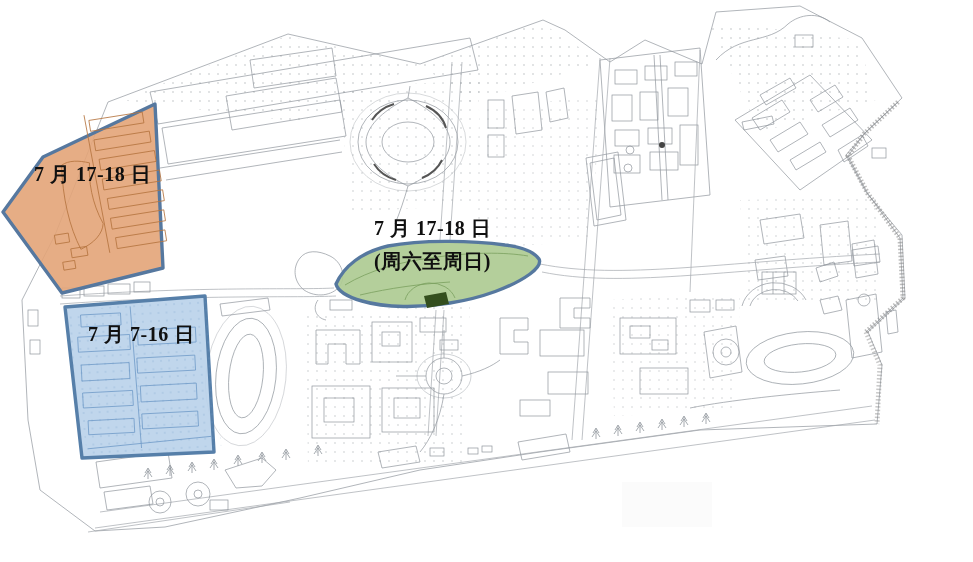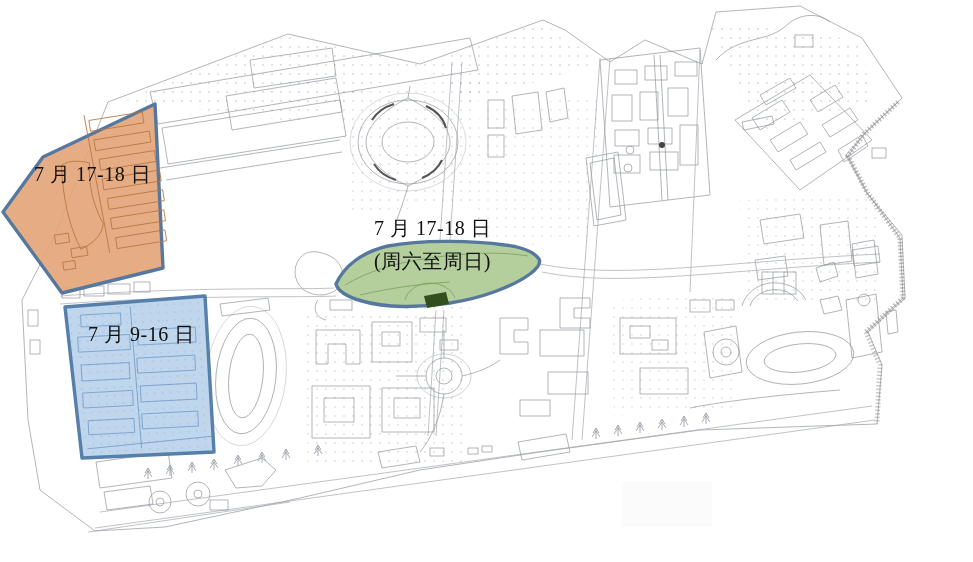--- a/index.html
+++ b/index.html
@@ -1,19 +1,19 @@
 <!DOCTYPE html>
 <html><head>
 <meta charset="utf-8">
 <style>
   html,body{margin:0;padding:0;background:#ffffff;}
   #stage{position:relative;width:973px;height:562px;background:#ffffff;overflow:hidden;
          font-family:"Liberation Serif","DejaVu Serif",serif;}
   #basemap{position:absolute;left:0;top:0;}
-  .map-label{position:absolute;font-weight:normal;font-size:20px;line-height:33px;
+  .map-label{position:absolute;font-weight:bold;font-size:20px;line-height:33px;
              color:#101010;white-space:nowrap;letter-spacing:0.5px;z-index:5;}
 </style>
 </head>
 <body>
 
 <div id="stage">
 
 <svg id="basemap" width="973" height="562" viewBox="0 0 973 562">
   <defs>
     <pattern id="dots" width="9" height="9" patternUnits="userSpaceOnUse">
@@ -301,16 +301,16 @@
 <div class="map-label" style="left:34px;top:158px">
   <div>7 月 17-18 日</div>
 </div>
 
 <div class="map-label" style="left:374px;top:212px">
   <div>7 月 17-18 日</div>
   <div>(周六至周日)</div>
 </div>
 
 <div class="map-label" style="left:88px;top:318px">
-  <div>7 月 9-16 日</div>
+  <div>7 月 7-16 日</div>
 </div>
 
 </div>
 
 </body></html>

